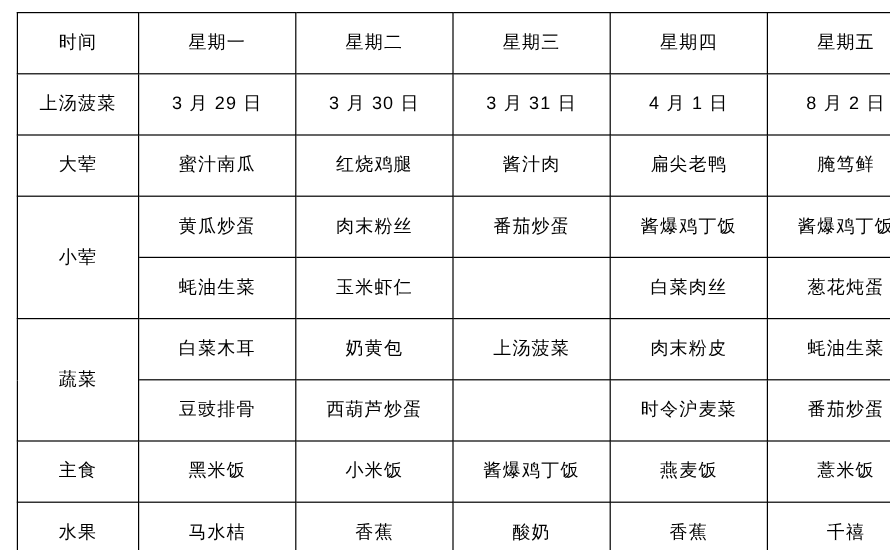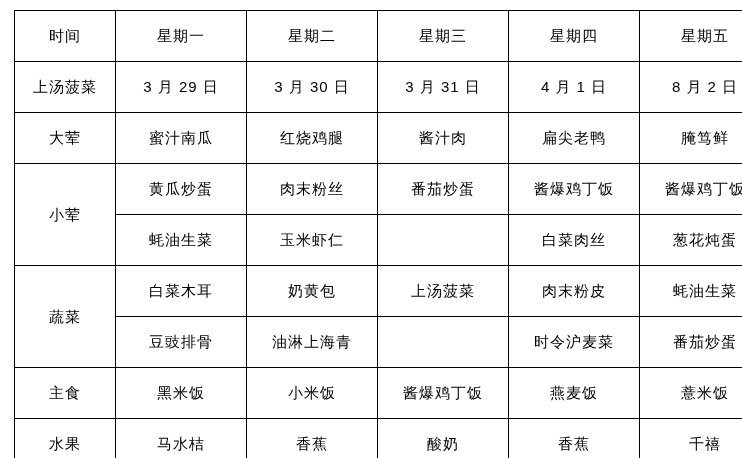--- a/index.html
+++ b/index.html
@@ -104,21 +104,21 @@
       <tr>
         <td class="label" rowspan="2">蔬菜</td>
         <td class="tall">白菜木耳</td>
         <td class="tall">奶黄包</td>
         <td class="tall">上汤菠菜</td>
         <td class="tall">肉末粉皮</td>
         <td class="tall">蚝油生菜</td>
       </tr>
       <tr>
         <td>豆豉排骨</td>
-        <td>油淋上海青</td>
+        <td>西葫芦炒蛋</td>
         <td></td>
         <td>时令沪麦菜</td>
         <td>番茄炒蛋</td>
       </tr>
 
       <tr>
         <td class="label">主食</td>
         <td>黑米饭</td>
         <td>小米饭</td>
         <td>酱爆鸡丁饭</td>

